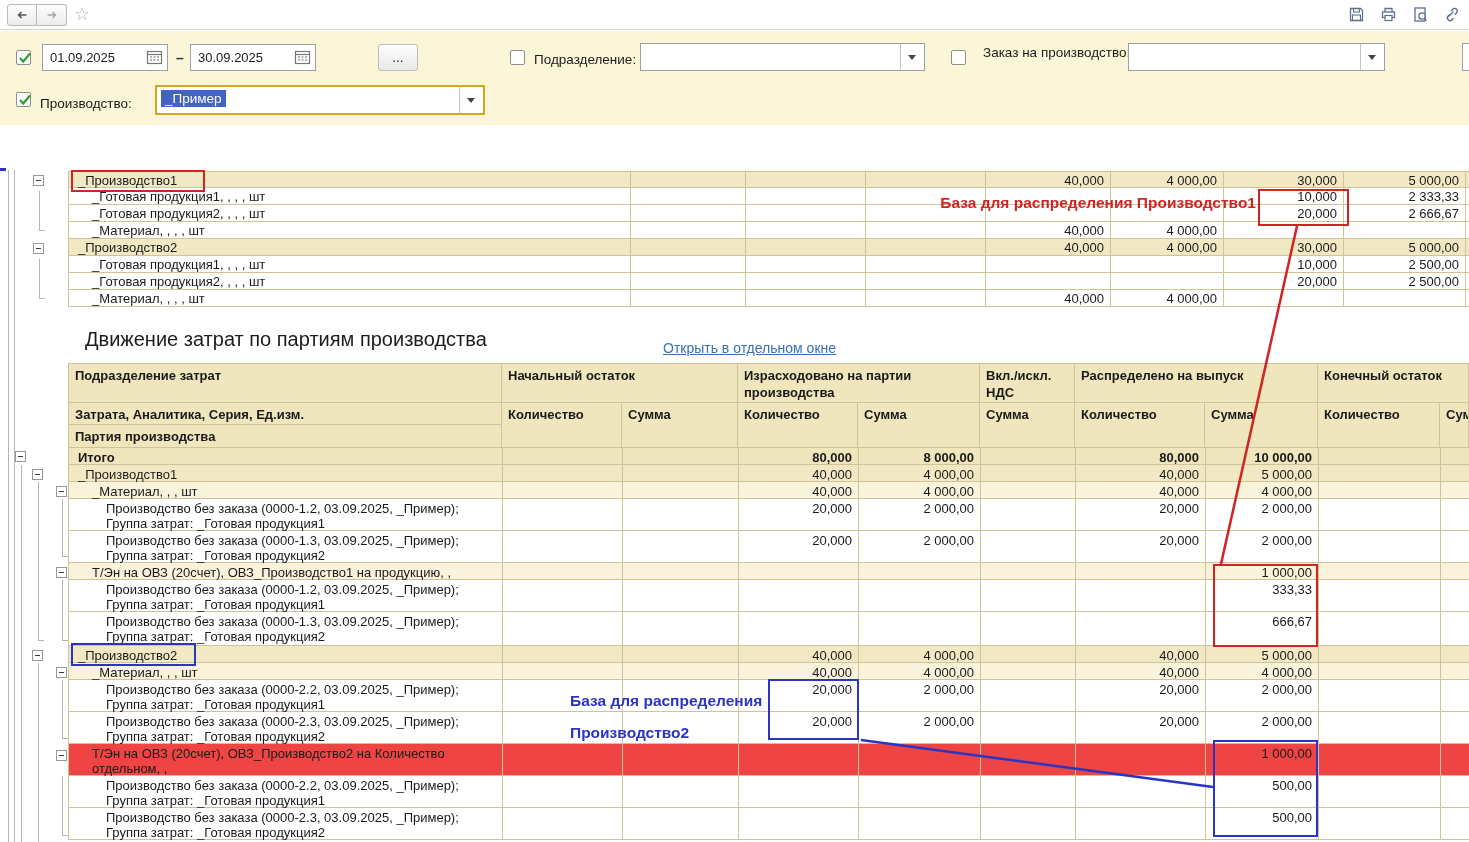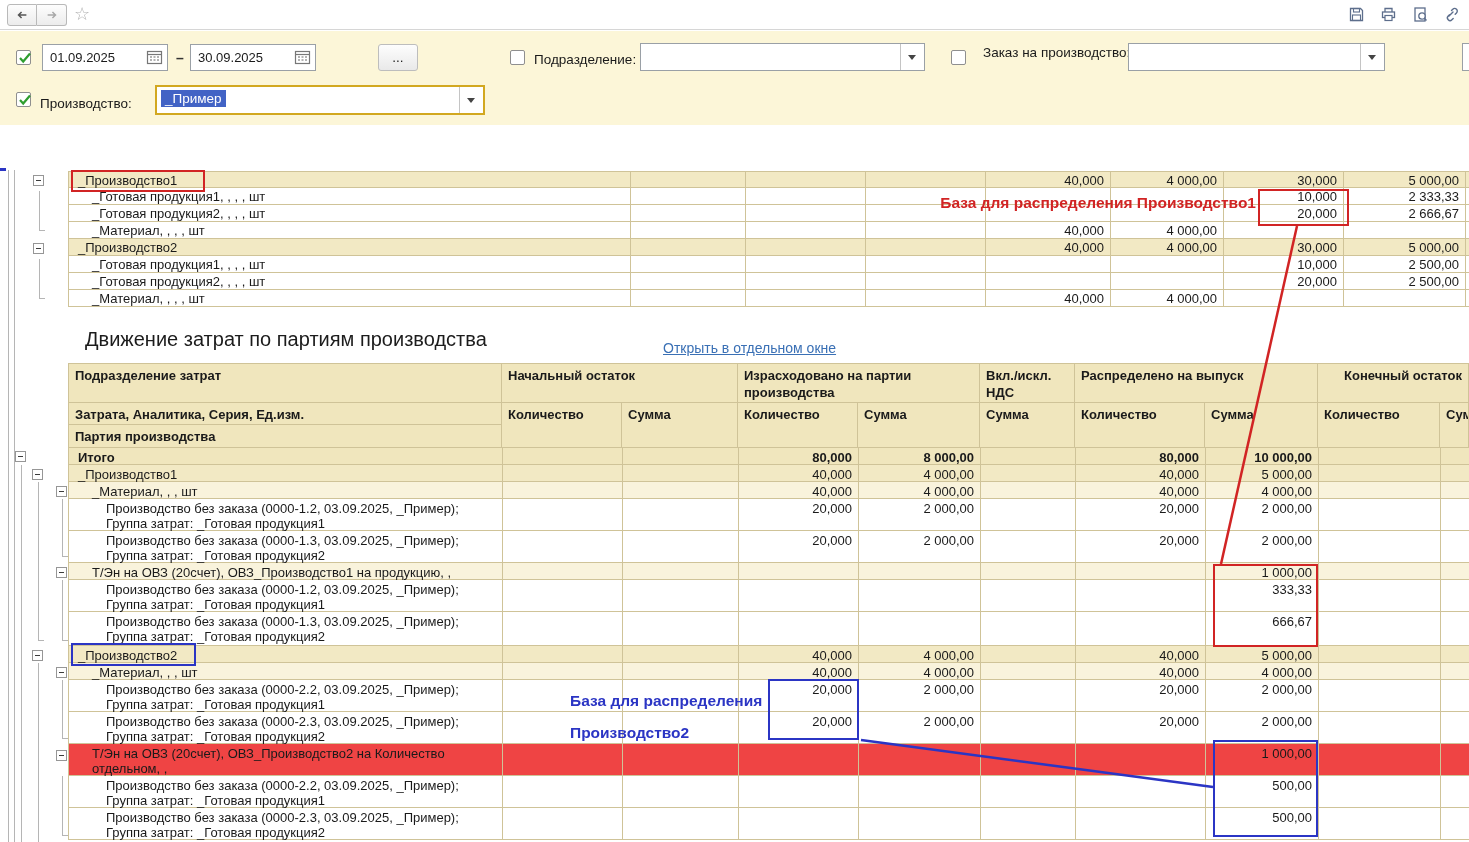--- a/index.html
+++ b/index.html
@@ -375,21 +375,21 @@
           <div class="num" style="left: 917px; width: 125px;">40,000</div>
           <div class="num" style="left: 1042px; width: 113px;">4 000,00</div>
         </div>
       </div>
     <div id="t2h">
         <div class="hcell" style="left: 68px; top: 195px; width: 434px; height: 40px; border-top: 1px solid rgb(207, 195, 152); border-left: 1px solid rgb(207, 195, 152); overflow: hidden;">Подразделение затрат</div>
         <div class="hcell" style="left: 502px; top: 195px; width: 236px; height: 40px; border-top: 1px solid rgb(207, 195, 152); border-left: none; overflow: hidden;">Начальный остаток</div>
         <div class="hcell" style="left: 738px; top: 195px; width: 242px; height: 40px; border-top: 1px solid rgb(207, 195, 152); border-left: none; overflow: hidden;">Израсходовано на партии производства</div>
         <div class="hcell" style="left: 980px; top: 195px; width: 95px; height: 40px; border-top: 1px solid rgb(207, 195, 152); border-left: none; overflow: hidden;">Вкл./искл. НДС</div>
         <div class="hcell" style="left: 1075px; top: 195px; width: 243px; height: 40px; border-top: 1px solid rgb(207, 195, 152); border-left: none; overflow: hidden;">Распределено на выпуск</div>
-        <div class="hcell" style="left: 1318px; top: 195px; width: 151px; height: 40px; border-top: 1px solid rgb(207, 195, 152); border-left: none; overflow: hidden; text-align: right;">Конечный остаток</div>
+        <div class="hcell" style="left: 1318px; top: 195px; width: 151px; height: 40px; border-top: 1px solid rgb(207, 195, 152); border-left: none; overflow: hidden;">Конечный остаток</div>
         <div class="hcell" style="left: 68px; top: 235px; width: 434px; height: 22px; border-top: none; border-left: 1px solid rgb(207, 195, 152); overflow: hidden;">Затрата, Аналитика, Серия, Ед.изм.</div>
         <div class="hcell" style="left: 68px; top: 257px; width: 434px; height: 23px; border-top: none; border-left: 1px solid rgb(207, 195, 152); overflow: hidden;">Партия производства</div>
         <div class="hcell" style="left: 502px; top: 235px; width: 120px; height: 45px; border-top: none; border-left: none; overflow: hidden;">Количество</div>
         <div class="hcell" style="left: 622px; top: 235px; width: 116px; height: 45px; border-top: none; border-left: none; overflow: hidden;">Сумма</div>
         <div class="hcell" style="left: 738px; top: 235px; width: 120px; height: 45px; border-top: none; border-left: none; overflow: hidden;">Количество</div>
         <div class="hcell" style="left: 858px; top: 235px; width: 122px; height: 45px; border-top: none; border-left: none; overflow: hidden;">Сумма</div>
         <div class="hcell" style="left: 980px; top: 235px; width: 95px; height: 45px; border-top: none; border-left: none; overflow: hidden;">Сумма</div>
         <div class="hcell" style="left: 1075px; top: 235px; width: 130px; height: 45px; border-top: none; border-left: none; overflow: hidden;">Количество</div>
         <div class="hcell" style="left: 1205px; top: 235px; width: 113px; height: 45px; border-top: none; border-left: none; overflow: hidden;">Сумма</div>
         <div class="hcell" style="left: 1318px; top: 235px; width: 122px; height: 45px; border-top: none; border-left: none; overflow: hidden;">Количество</div>

